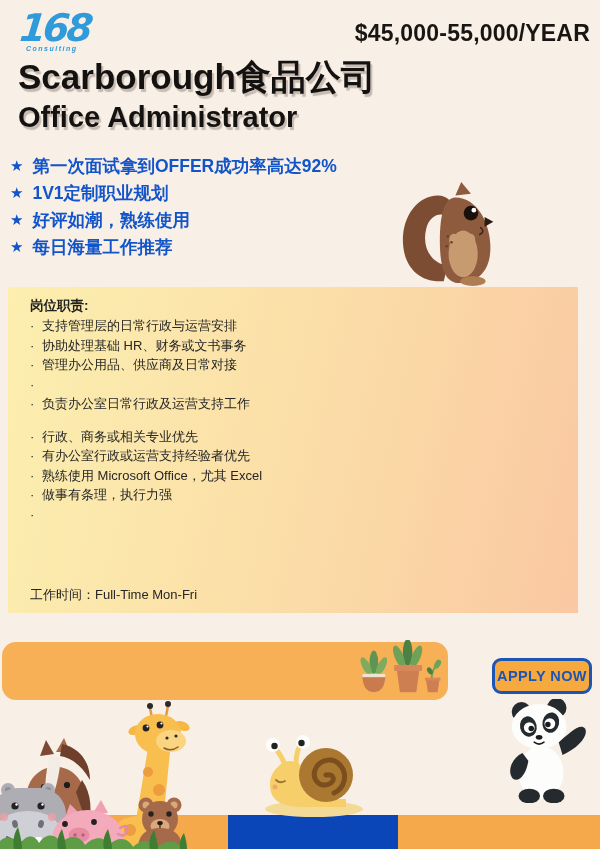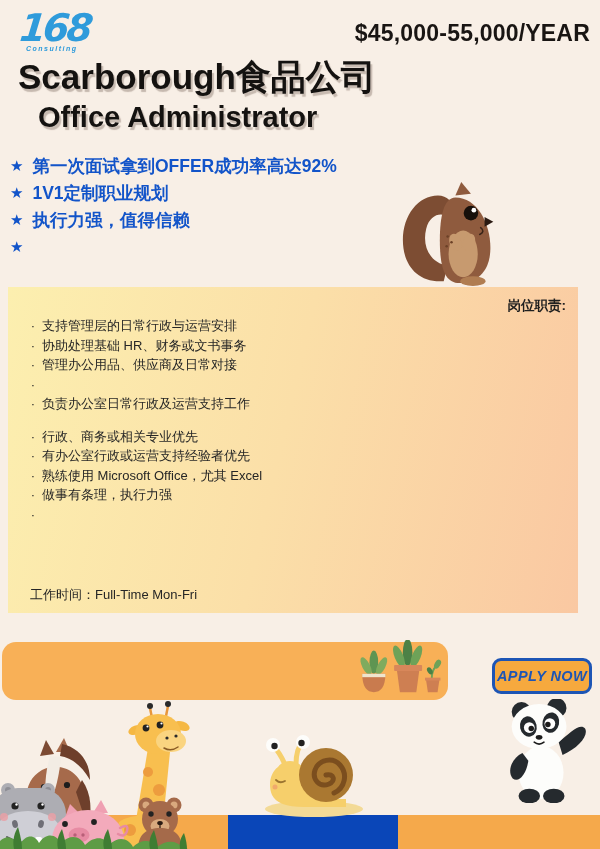--- a/index.html
+++ b/index.html
@@ -21,54 +21,53 @@
   .salary{
     position:absolute;top:20px;right:10px;font-size:23px;font-weight:800;
     color:#191513;letter-spacing:0.2px;
   }
   .company{
     position:absolute;left:18px;top:54px;font-size:35px;font-weight:800;
     color:#141210;text-shadow:2px 2.5px 1px rgba(105,85,75,.35);white-space:nowrap;text-align:right;
   }
   .position{
     position:absolute;left:18px;top:101px;font-size:29px;font-weight:800;
-    color:#141210;text-shadow:2px 2.5px 1px rgba(105,85,75,.35);margin-left:20px;
+    color:#141210;text-shadow:2px 2.5px 1px rgba(105,85,75,.35);
   }
   
   .highlights{position:absolute;left:10px;top:153px;margin:0;padding:0;list-style:none;}
   .highlights li{
     display:flex;align-items:baseline;gap:9px;
     font-size:17.5px;font-weight:800;color:#1254C9;line-height:27px;white-space:nowrap;
   }
   .star{font-size:15px;position:relative;top:-1px;}
   
   .job-box{
     position:absolute;left:8px;top:287px;width:570px;height:326px;box-sizing:border-box;
     padding:9px 12px 0 22px;
     background:linear-gradient(103deg,#FCEFAF 0%,#FBDFA8 48%,#FAC8A2 100%);
-    text-align:right;
   }
   .sec-title{font-size:13.5px;font-weight:bold;color:#1f1f1f;line-height:20px;}
   .line{display:flex;gap:7px;font-size:13px;color:#262626;line-height:19.5px;}
   .dot{width:5px;flex:none;}
   .sec-gap{height:13px;}
   .schedule{position:absolute;left:22px;bottom:9px;font-size:13px;color:#262626;margin-top:48px;}
   
   .squirrel{position:absolute;left:399px;top:179px;width:105px;height:111px;}
   .cta-bar{
     position:absolute;left:2px;top:642px;width:446px;height:58px;
     background:#F8B057;border-radius:14px;
   }
   .plants{position:absolute;right:6px;bottom:4px;width:90px;height:56px;}
   .apply-btn{
     position:absolute;left:492px;top:658px;width:100px;height:36px;box-sizing:border-box;
     background:#F6A93E;border:3px solid #1D55B5;border-radius:9px;
     color:#1D55B5;font-weight:800;font-size:14.5px;letter-spacing:.4px;
     display:flex;align-items:center;justify-content:center;cursor:pointer;
-    font-family:"Liberation Sans","DejaVu Sans",sans-serif;padding:0;font-style:italic;
+    font-family:"Liberation Sans","DejaVu Sans",sans-serif;padding:0;
   }
   .panda{position:absolute;left:498px;top:699px;width:90px;height:104px;}
   .strip{position:absolute;left:0;top:815px;width:600px;height:34px;background:#F5A94B;}
   .strip-blue{position:absolute;left:228px;top:0;width:170px;height:34px;background:#0A46B8;}
   .animals{position:absolute;left:0;top:700px;width:262px;height:149px;}
   .snail{position:absolute;left:262px;top:733px;width:106px;height:84px;}
 </style>
 </head>
 <body>
 
@@ -86,24 +85,25 @@
     <li>
       <span class="star">★</span>
       <span>第一次面试拿到OFFER成功率高达92%</span>
     </li>
     <li>
       <span class="star">★</span>
       <span>1V1定制职业规划</span>
     </li>
     <li>
       <span class="star">★</span>
-      <span>执行力强，值得信赖</span>
+      <span>好评如潮，熟练使用</span>
     </li>
     <li>
       <span class="star">★</span>
+      <span>每日海量工作推荐</span>
     </li>
   </ul>
 
   <section class="job-box">
     <div class="sec-title">岗位职责:</div>
     <div class="line">
       <span class="dot">·</span>
       <span>支持管理层的日常行政与运营安排</span>
     </div>
     <div class="line">

